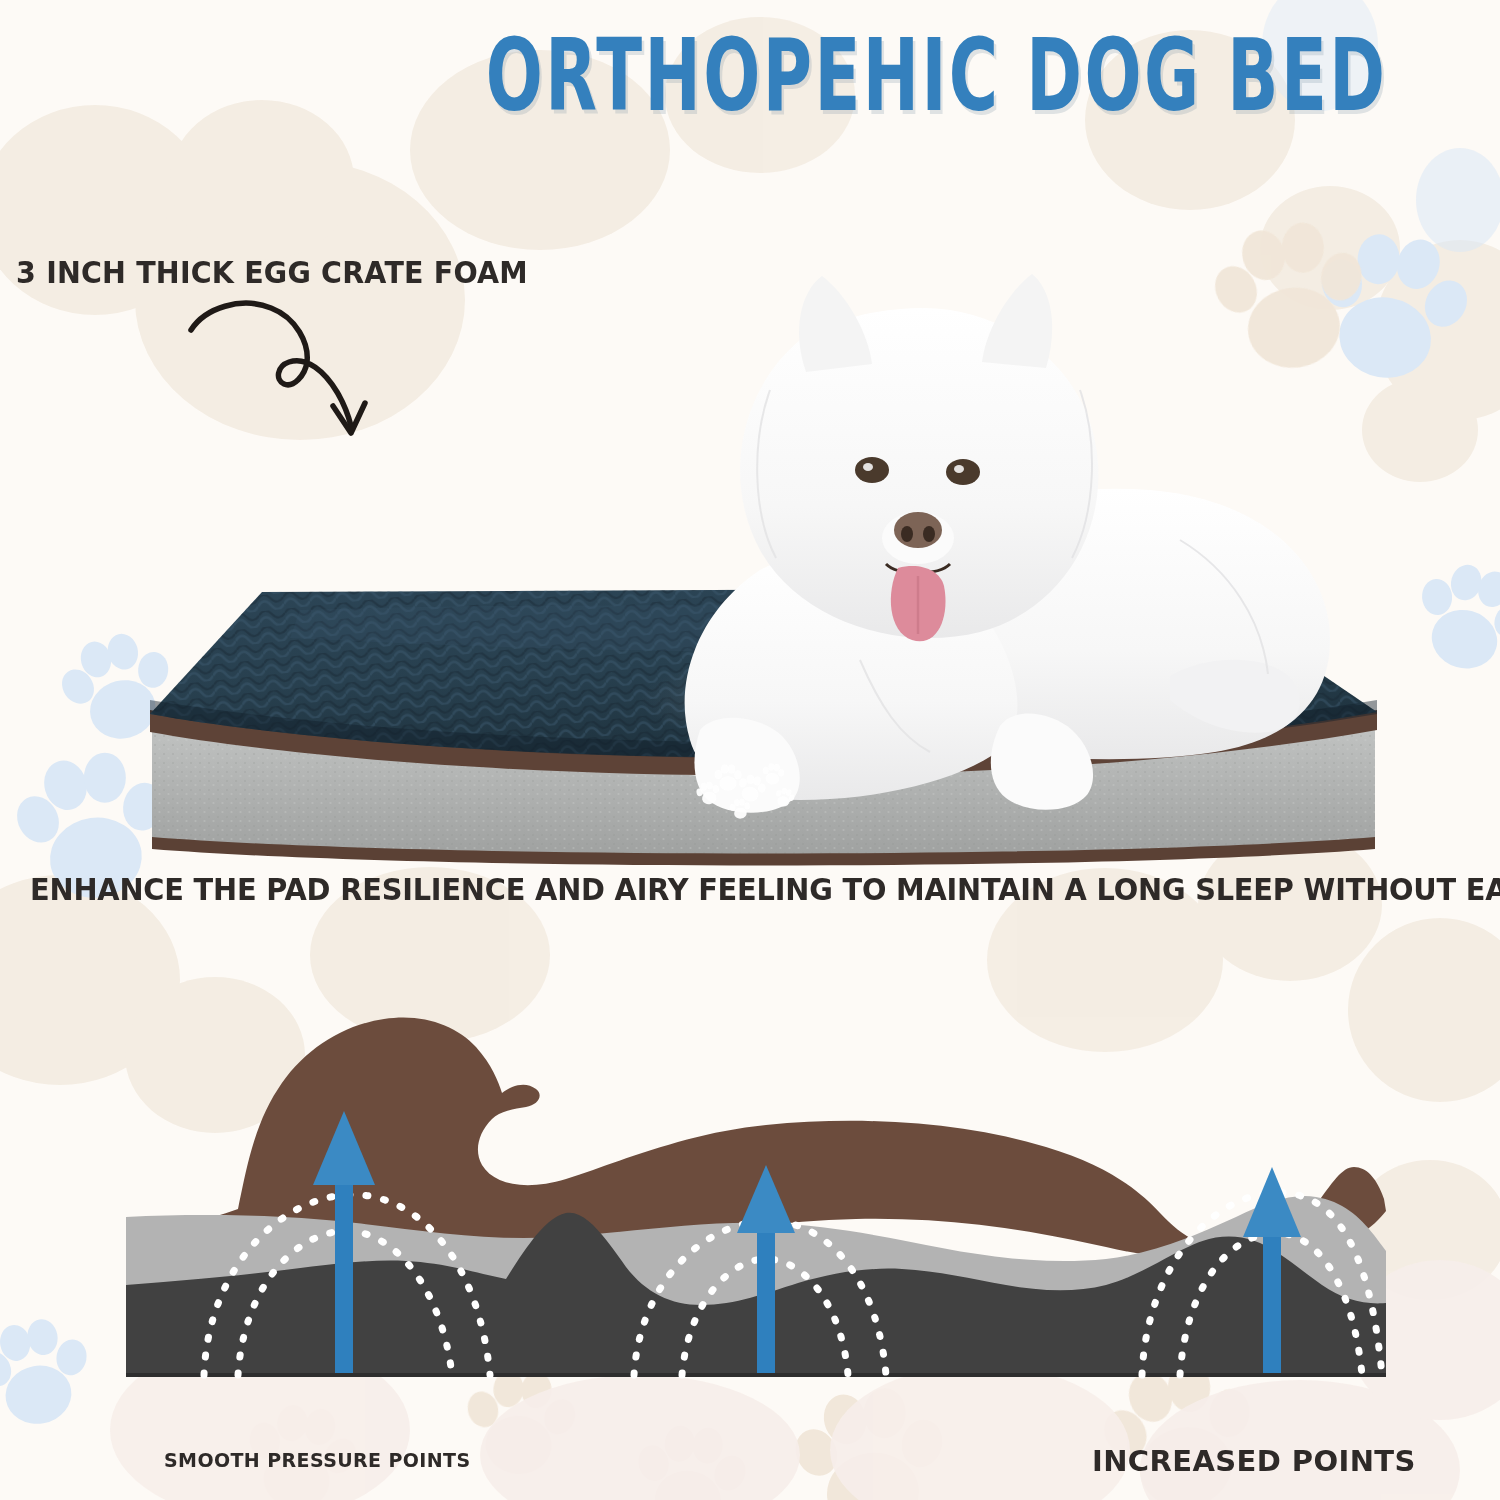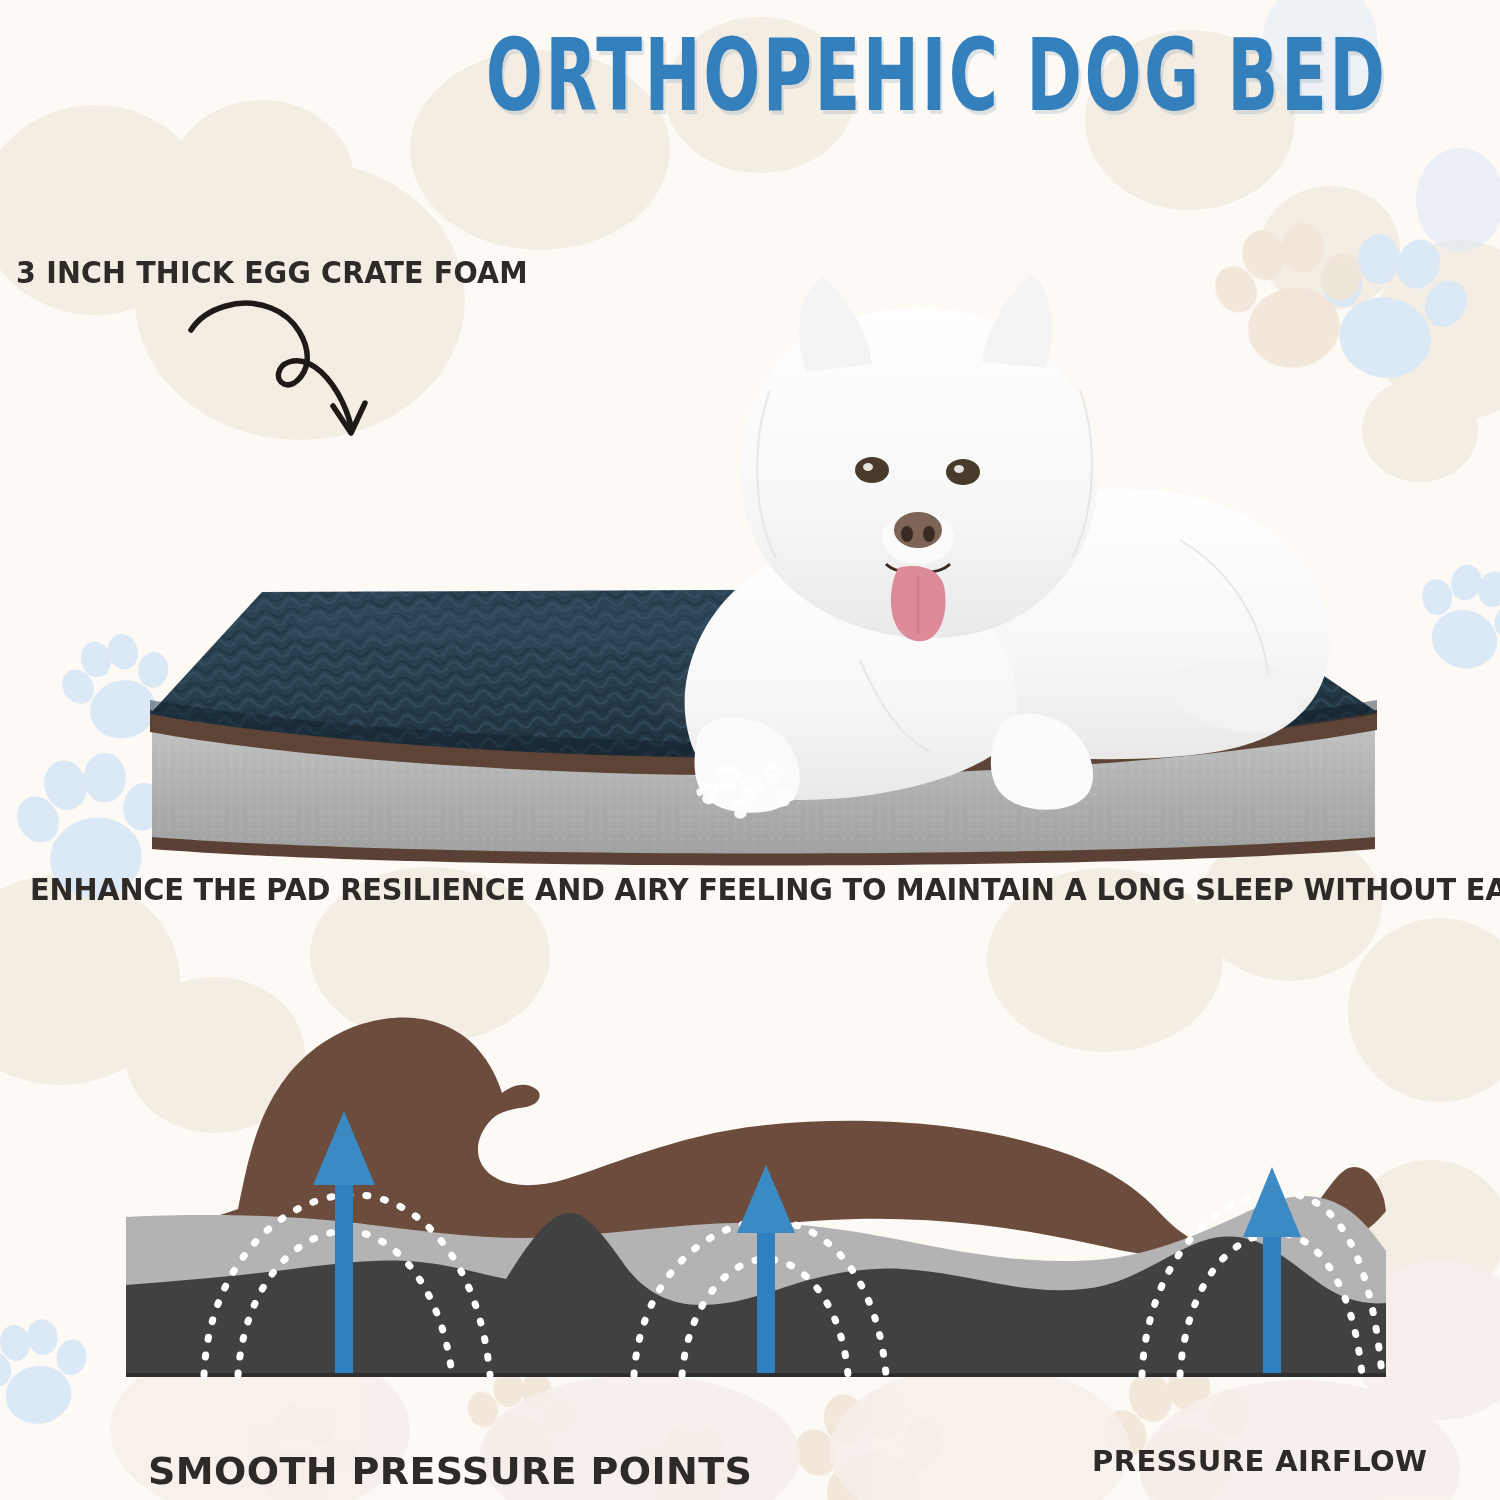--- a/index.html
+++ b/index.html
@@ -61,22 +61,22 @@
     position: absolute;
     left: 0; top: 872px; width: 1500px;
     text-align: center;
     font-size: 30px;
     letter-spacing: -0.2px;
     transform: scaleX(0.96);
     z-index: 6;
   }
   #label-smooth {
     position: absolute;
-    left: 148px; top: 1449px;
-    font-size: 38px;
+    left: 164px; top: 1449px;
+    font-size: 19px;
     letter-spacing: 0.4px;
     z-index: 6;
   }
   #label-airflow {
     position: absolute;
     left: 1092px; top: 1444px;
     font-size: 29px;
     letter-spacing: 0.4px;
     z-index: 6;
   }
@@ -448,15 +448,15 @@
       </g>
 
       <g transform="translate(1146,0)">
         <rect x="-9" y="232" width="18" height="156" fill="#2f80be"></rect>
         <polygon points="0,182 29,252 -29,252" fill="#3b8ac4"></polygon>
       </g>
     </g>
   </svg>
 
   <div id="label-smooth" class="label-dark">SMOOTH PRESSURE POINTS</div>
-  <div id="label-airflow" class="label-dark">PRESSURE AIRFLOW</div>
+  <div id="label-airflow" class="label-dark">INCREASED POINTS</div>
 
 </div>
 
 </body></html>

